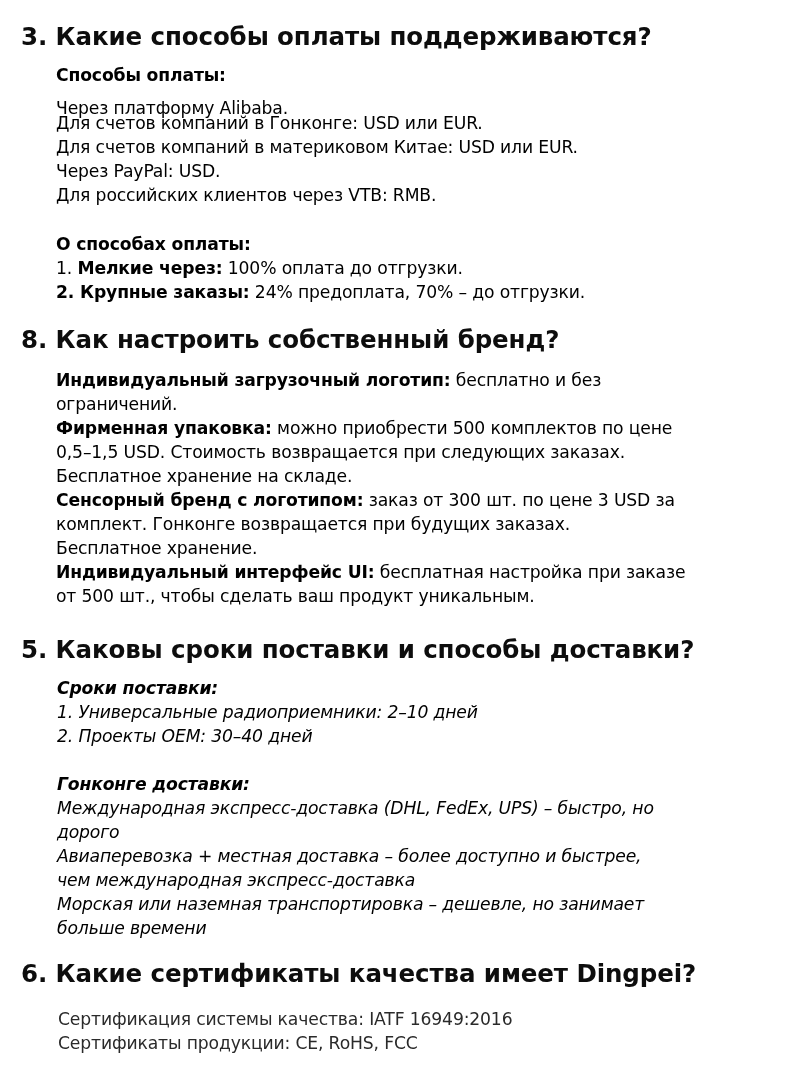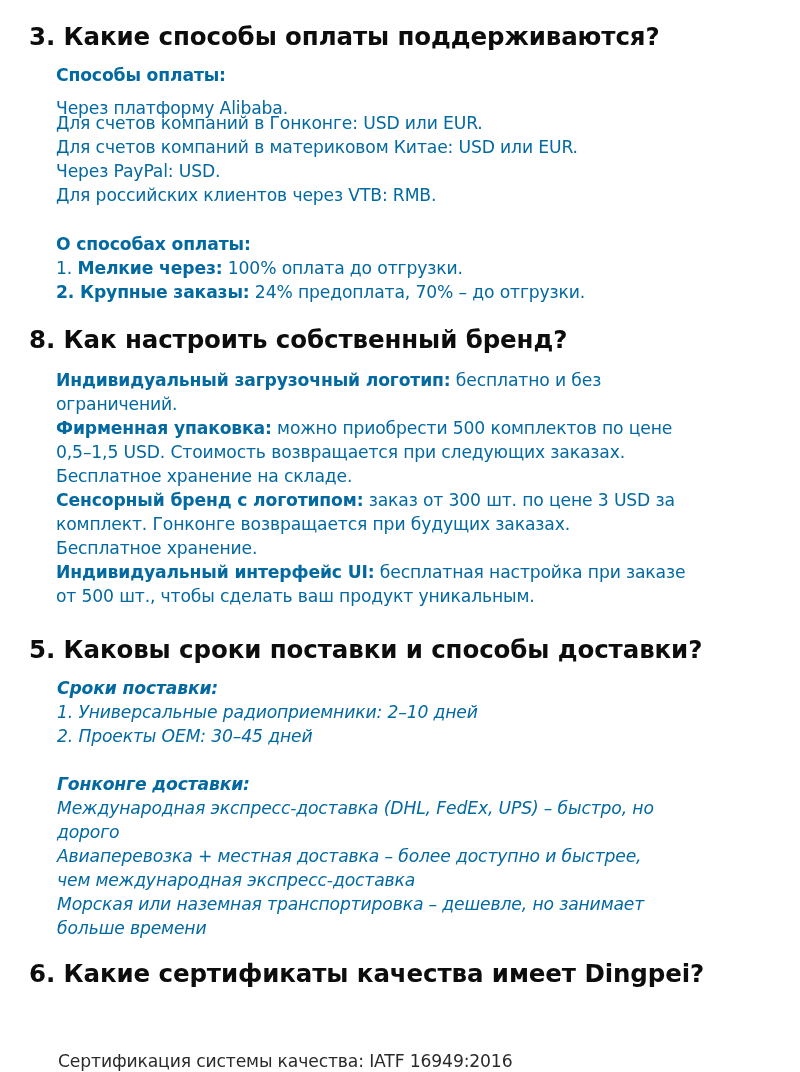--- a/index.html
+++ b/index.html
@@ -1,24 +1,24 @@
 <!DOCTYPE html>
 <html><head>
 <meta charset="utf-8">
 <style>
   html, body { margin: 0; padding: 0; background: #ffffff; }
   body { width: 800px; height: 1072px; position: relative; overflow: hidden;
          font-family: "DejaVu Sans", "Liberation Sans", sans-serif; color: #111111; }
   .h { position: absolute; left: 21px; font-size: 24.5px; font-weight: bold; line-height: 30px;
-       white-space: nowrap; letter-spacing: -0.1px; color: #0d0d0d; margin-left: 8px; }
+       white-space: nowrap; letter-spacing: -0.1px; color: #0d0d0d; }
   .ln { position: absolute; left: 56px; font-size: 17.2px; line-height: 24px; white-space: nowrap;
-        letter-spacing: -0.15px; color: #0369a1; }
+        letter-spacing: -0.15px; color: #000000; }
   .ln b { font-weight: bold; }
   .s5 { left: 57px; font-style: italic; }
-  .s6 { left: 58px; color: #2a2a2a; margin-top: 42px; }
+  .s6 { left: 58px; color: #2a2a2a; }
 </style>
 </head>
 <body>
 
 <div>
   <div class="h" style="top:22px">3. Какие способы оплаты поддерживаются?</div>
   <div class="ln" style="top:63px"><b>Способы оплаты:</b></div>
   <div class="ln" style="top:96px">Через платформу Alibaba.</div>
   <div class="ln" style="top:111px">Для счетов компаний в Гонконге: USD или EUR.</div>
   <div class="ln" style="top:135px">Для счетов компаний в материковом Китае: USD или EUR.</div>
@@ -40,21 +40,21 @@
   <div class="ln" style="top:512px">комплект. Гонконге возвращается при будущих заказах.</div>
   <div class="ln" style="top:536px">Бесплатное хранение.</div>
   <div class="ln" style="top:560px"><b>Индивидуальный интерфейс UI:</b><span> бесплатная настройка при заказе</span></div>
   <div class="ln" style="top:584px">от 500 шт., чтобы сделать ваш продукт уникальным.</div>
 </div>
 
 <div>
   <div class="h" style="top:635px">5. Каковы сроки поставки и способы доставки?</div>
   <div class="ln s5" style="top:676px"><b>Сроки поставки:</b></div>
   <div class="ln s5" style="top:700px">1. Универсальные радиоприемники: 2–10 дней</div>
-  <div class="ln s5" style="top:724px">2. Проекты OEM: 30–45 дней</div>
+  <div class="ln s5" style="top:724px">2. Проекты OEM: 30–40 дней</div>
   <div class="ln s5" style="top:772px"><b>Гонконге доставки:</b></div>
   <div class="ln s5" style="top:796px">Международная экспресс-доставка (DHL, FedEx, UPS) – быстро, но</div>
   <div class="ln s5" style="top:820px">дорого</div>
   <div class="ln s5" style="top:844px">Авиаперевозка + местная доставка – более доступно и быстрее,</div>
   <div class="ln s5" style="top:868px">чем международная экспресс-доставка</div>
   <div class="ln s5" style="top:892px">Морская или наземная транспортировка – дешевле, но занимает</div>
   <div class="ln s5" style="top:916px">больше времени</div>
 </div>
 
 <div>

